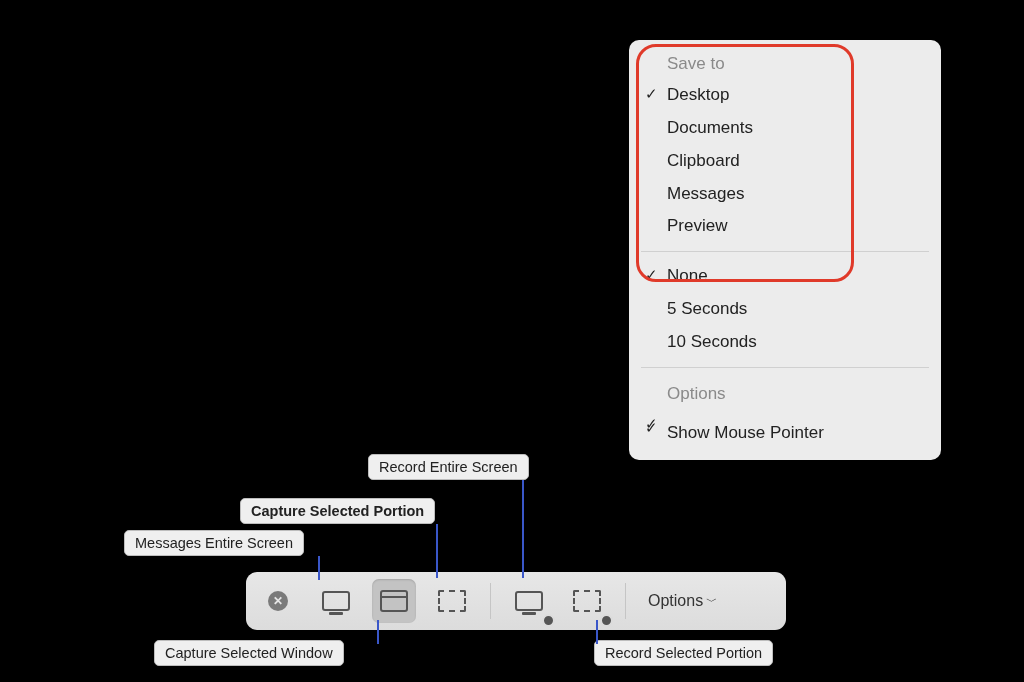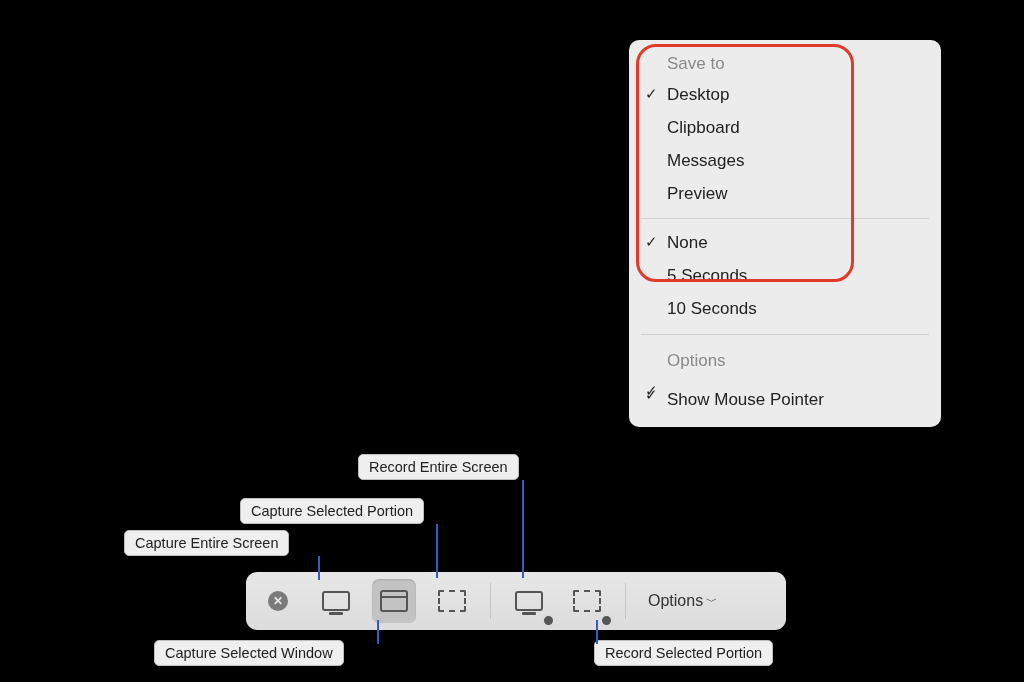--- a/index.html
+++ b/index.html
@@ -156,20 +156,21 @@
     width: 2px;
     background: #3a57c9;
   }
 </style>
 </head>
 <body>
 
 <div class="options-menu">
   <div class="section-header">Save to</div>
   <div class="menu-item"><span class="check">✓</span><span>Desktop</span></div>
+  <div class="menu-item"><span>Documents</span></div>
   <div class="menu-item"><span>Clipboard</span></div>
   <div class="menu-item"><span>Messages</span></div>
   <div class="menu-item"><span>Preview</span></div>
 
   <div class="menu-sep"></div>
 
   <div class="menu-item"><span class="check">✓</span><span>None</span></div>
   <div class="menu-item"><span>5 Seconds</span></div>
   <div class="menu-item"><span>10 Seconds</span></div>
 
@@ -210,26 +211,26 @@
   </div>
 
   <div class="tb-sep"></div>
 
   <div class="options-btn">
     <span>Options</span>
     <span style="font-size:11px;">﹀</span>
   </div>
 </div>
 
-<div class="callout" style="left:124px; top:530px;">Capture Entire Screen</div>
+<div class="callout" style="left:124px; top:530px;">Messages Entire Screen</div>
 <div class="connector" style="left:318px; top:556px; height:24px;"></div>
 
 <div class="callout" style="left:154px; top:640px;">Capture Selected Window</div>
 <div class="connector" style="left:377px; top:620px; height:24px;"></div>
 
-<div class="callout" style="left:240px; top:498px;">Capture Selected Portion</div>
+<div class="callout" style="left:240px; top:498px;font-weight:bold;">Capture Selected Portion</div>
 <div class="connector" style="left:436px; top:524px; height:54px;"></div>
 
-<div class="callout" style="left:358px; top:454px;">Record Entire Screen</div>
+<div class="callout" style="left:368px; top:454px;">Record Entire Screen</div>
 <div class="connector" style="left:522px; top:480px; height:98px;"></div>
 
 <div class="callout" style="left:594px; top:640px;">Record Selected Portion</div>
 <div class="connector" style="left:596px; top:620px; height:24px;"></div>
 
 </body></html>

